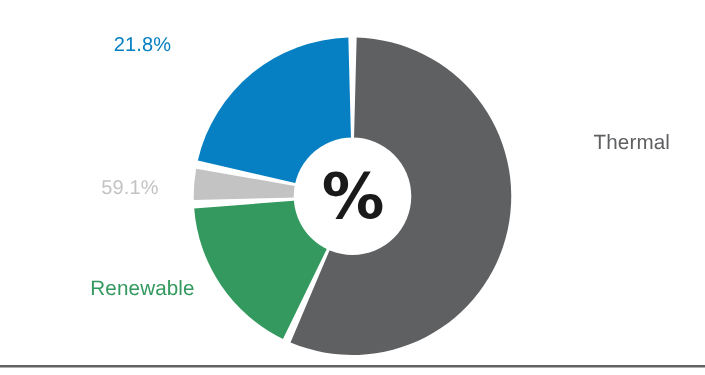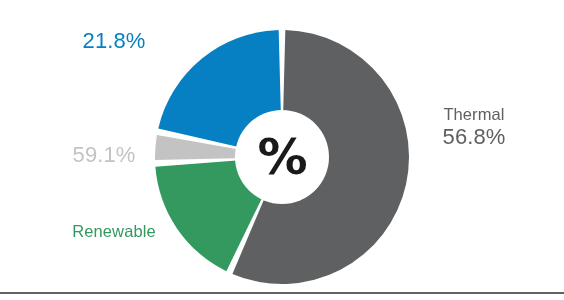--- a/index.html
+++ b/index.html
@@ -42,21 +42,21 @@
     line-height: 1.18;
     white-space: nowrap;
     letter-spacing: 0.1px;
   }
   .slice-label .lbl-name {
     display: block;
     font-size: 16.5px;
   }
   .slice-label .lbl-value {
     display: block;
-    font-size: 22px;
+    font-size: 16px;
   }
   
   #label-hydroelectric {
     left: 28px;
     top: 28px;
     width: 172px;
   }
   #label-thermal {
     left: 412px;
     top: 105px;
@@ -99,23 +99,22 @@
         <path d="M 282 157 L 285.32 30.04 A 127 127 0 1 1 232.42 273.92 Z" fill="#5f6062"></path>
         <path d="M 282 157 L 226.37 271.17 A 127 127 0 0 1 155.37 166.70 Z" fill="#33995e"></path>
         <path d="M 282 157 L 155.04 160.06 A 127 127 0 0 1 156.94 134.90 Z" fill="#c3c3c3"></path>
         <path d="M 282 157 L 158.26 128.39 A 127 127 0 0 1 278.68 30.04 Z" fill="#0680c2"></path>
       </g>
     <circle id="center-hole" cx="282" cy="157" r="47" fill="#ffffff"></circle>
   </svg>
 
   <div id="center-percent">%</div>
 
-  <div class="slice-label" id="label-thermal" style="color: rgb(95, 96, 98);">
+  <div class="slice-label" id="label-thermal" style="color: rgb(95, 96, 98); text-align: right;">
     <span class="lbl-name">Thermal</span>
-    <span class="lbl-value">56.8%</span>
   </div>
 
   <div class="slice-label" id="label-renewable" style="color: rgb(51, 153, 94);">
     <span class="lbl-name">Renewable</span>
   </div>
 
   <div class="slice-label" id="label-nuclear" style="color: rgb(195, 195, 195);">
     <span class="lbl-value">59.1%</span>
   </div>
 

